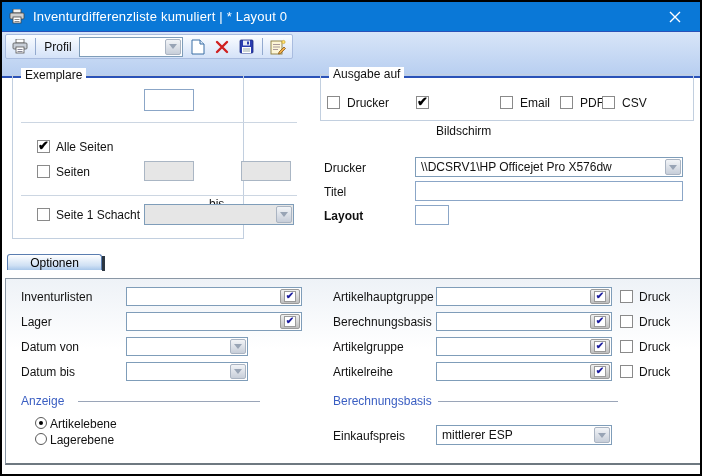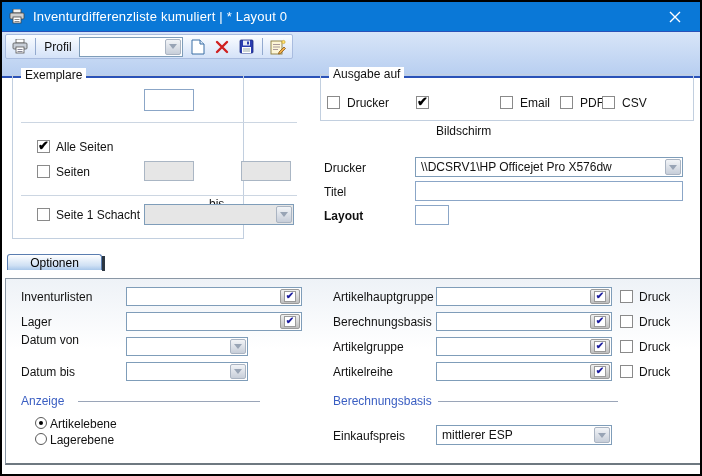--- a/index.html
+++ b/index.html
@@ -226,21 +226,21 @@
     </span>
 
     <span class="lbl2" style="left:15px; top:36px;">Lager</span>
     <span class="combo" style="left:120px; top:33px; width:176px; height:19px;">
       <span class="val"></span>
       <span class="pick-btn">
           <span class="pick-inner"></span>
         </span>
     </span>
 
-    <span class="lbl2" style="left:15px; top:54px;">Datum von</span>
+    <span class="lbl2" style="left:15px; top:61px;">Datum von</span>
     <span class="combo" style="left:120px; top:58px; width:122px; height:19px;">
       <span class="val"></span>
       <span class="dd-btn">
           <span class="dd-arrow"></span>
         </span>
     </span>
 
     <span class="lbl2" style="left:15px; top:86px;">Datum bis</span>
     <span class="combo" style="left:120px; top:83px; width:122px; height:19px;">
       <span class="val"></span>

